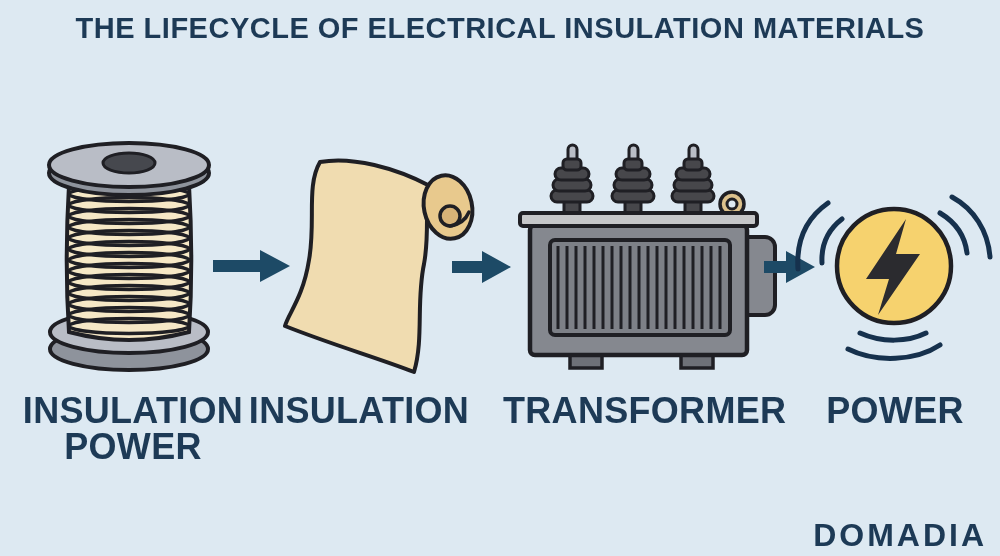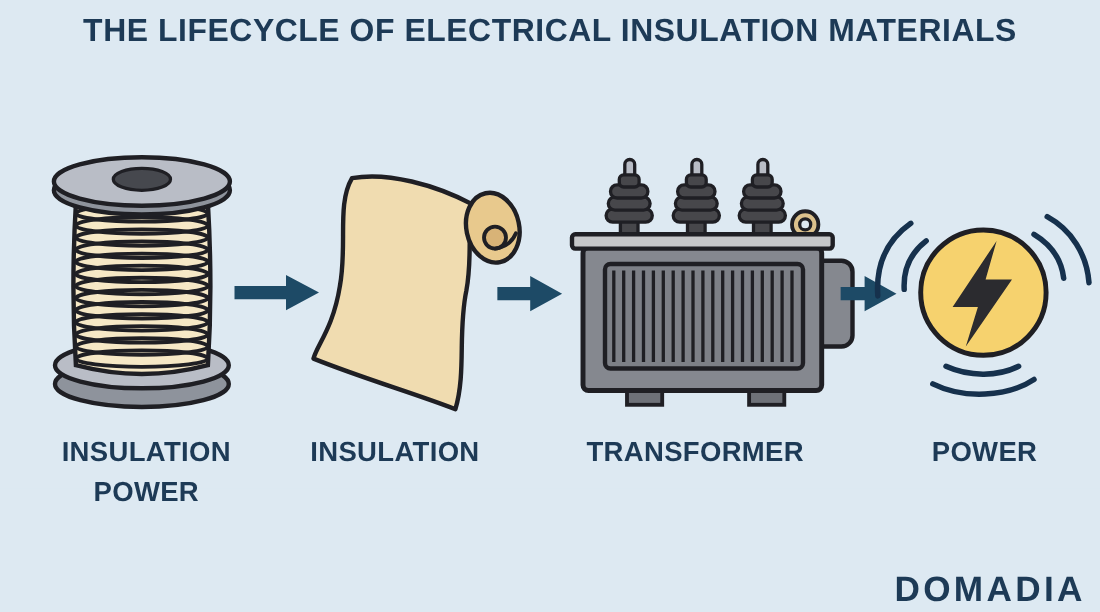--- a/index.html
+++ b/index.html
@@ -32,21 +32,21 @@
   .icon-transformer { left: 513px; top: 142px; }
   .icon-power       { left: 790px; top: 183px; }
   .flow-arrow { position: absolute; }
   .arrow-1 { left: 213px; top: 249px; }
   .arrow-2 { left: 452px; top: 250px; }
   .arrow-3 { left: 764px; top: 250px; }
   .stage-label {
     position: absolute;
     top: 393px;
     text-align: center;
-    font-size: 25px;
+    font-size: 36px;
     font-weight: bold;
     line-height: 36px;
     letter-spacing: 0.3px;
     color: var(--text, #1d3a56);
   }
   .stage-label span { display: block; }
   .label-yarn        { left: 20px;  width: 226px; }
   .label-paper       { left: 246px; width: 226px; }
   .label-transformer { left: 503px; width: 258px; }
   .label-power       { left: 791px; width: 208px; }

